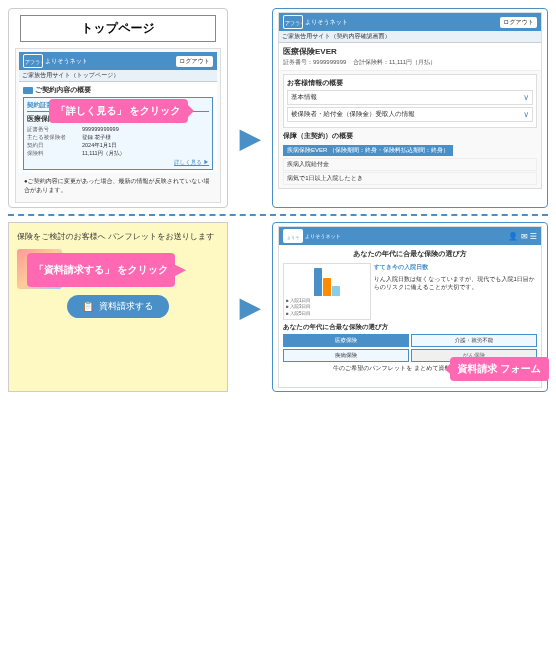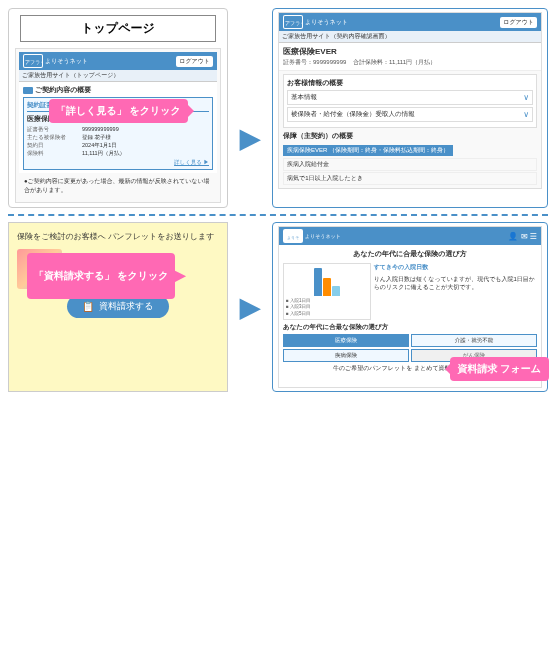--- a/index.html
+++ b/index.html
@@ -677,21 +677,21 @@
 パンフレットをお送りします</div>
         <div class="brochure-image-area">
           <div class="brochure-img">💝</div>
         </div>
         <button class="request-btn">
           <span class="request-btn-icon">📋</span>
           <span>資料請求する</span>
         </button>
       </div>
 
-      <div class="balloon" style="top:30px;left:18px;font-size:10px;padding:16px 7px;background:#ff69b4;">
+      <div class="balloon" style="top:30px;left:18px;font-size:10px;padding:10px 7px;background:#ff69b4;">
         <span>「資料請求する」
 をクリック</span>
         <span style="position:absolute;right:-10px;top:50%;transform:translateY(-50%);font-size:14px;color:#ff69b4;">▶</span>
       </div>
     </div>
 
     <div class="bottom-arrow-container">
       <span style="color:#4a90c8;font-size:26px;font-weight:bold;">▶</span>
     </div>
 

